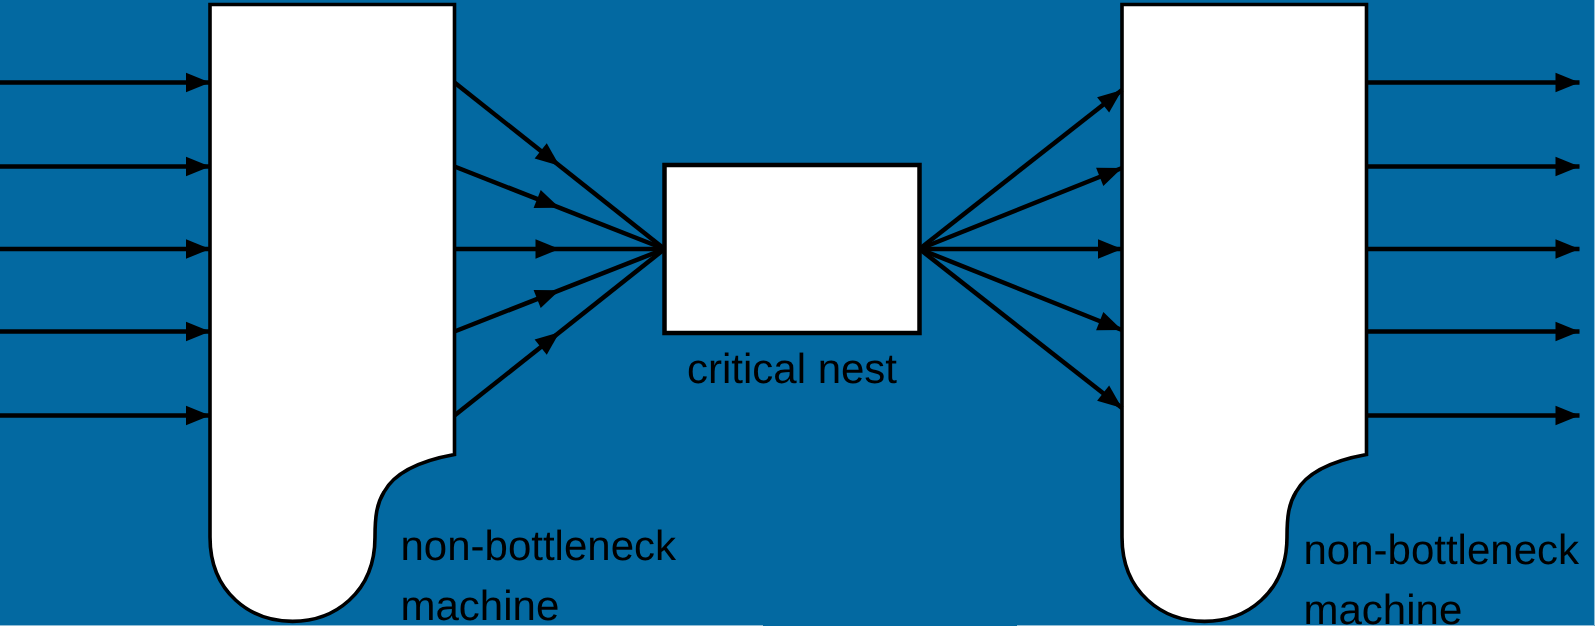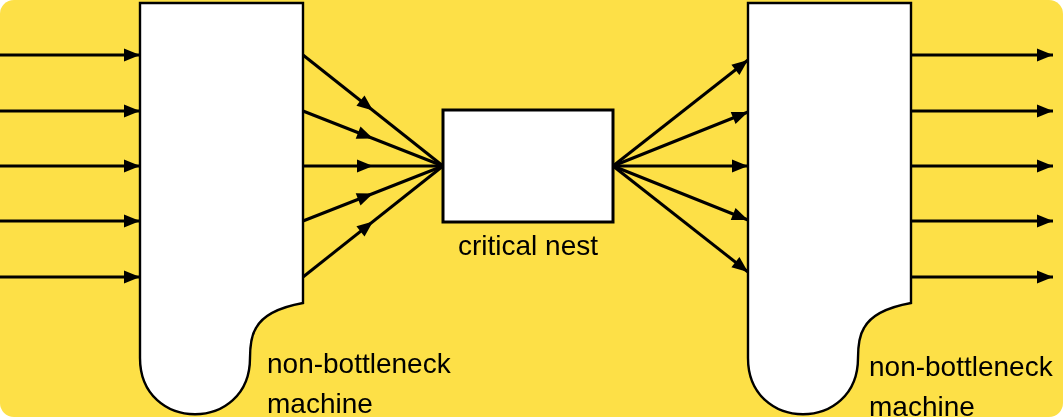--- a/index.html
+++ b/index.html
@@ -1,22 +1,21 @@
 <!DOCTYPE html>
 <html><head>
 <meta charset="utf-8">
 <style>
   html, body { margin: 0; padding: 0; background: #ffffff; }
   .canvas {
     position: relative;
     width: 1063px;
     height: 417px;
-    background: #fde047;
+    background: #0369a1;
     overflow: hidden;
-    border-radius: 14px;
   }
   .canvas svg { position: absolute; left: 0; top: 0; }
   .lbl {
     position: absolute;
     font-family: "Liberation Sans", sans-serif;
     font-size: 28px;
     line-height: 40px;
     color: #000000;
     white-space: nowrap;
   }

